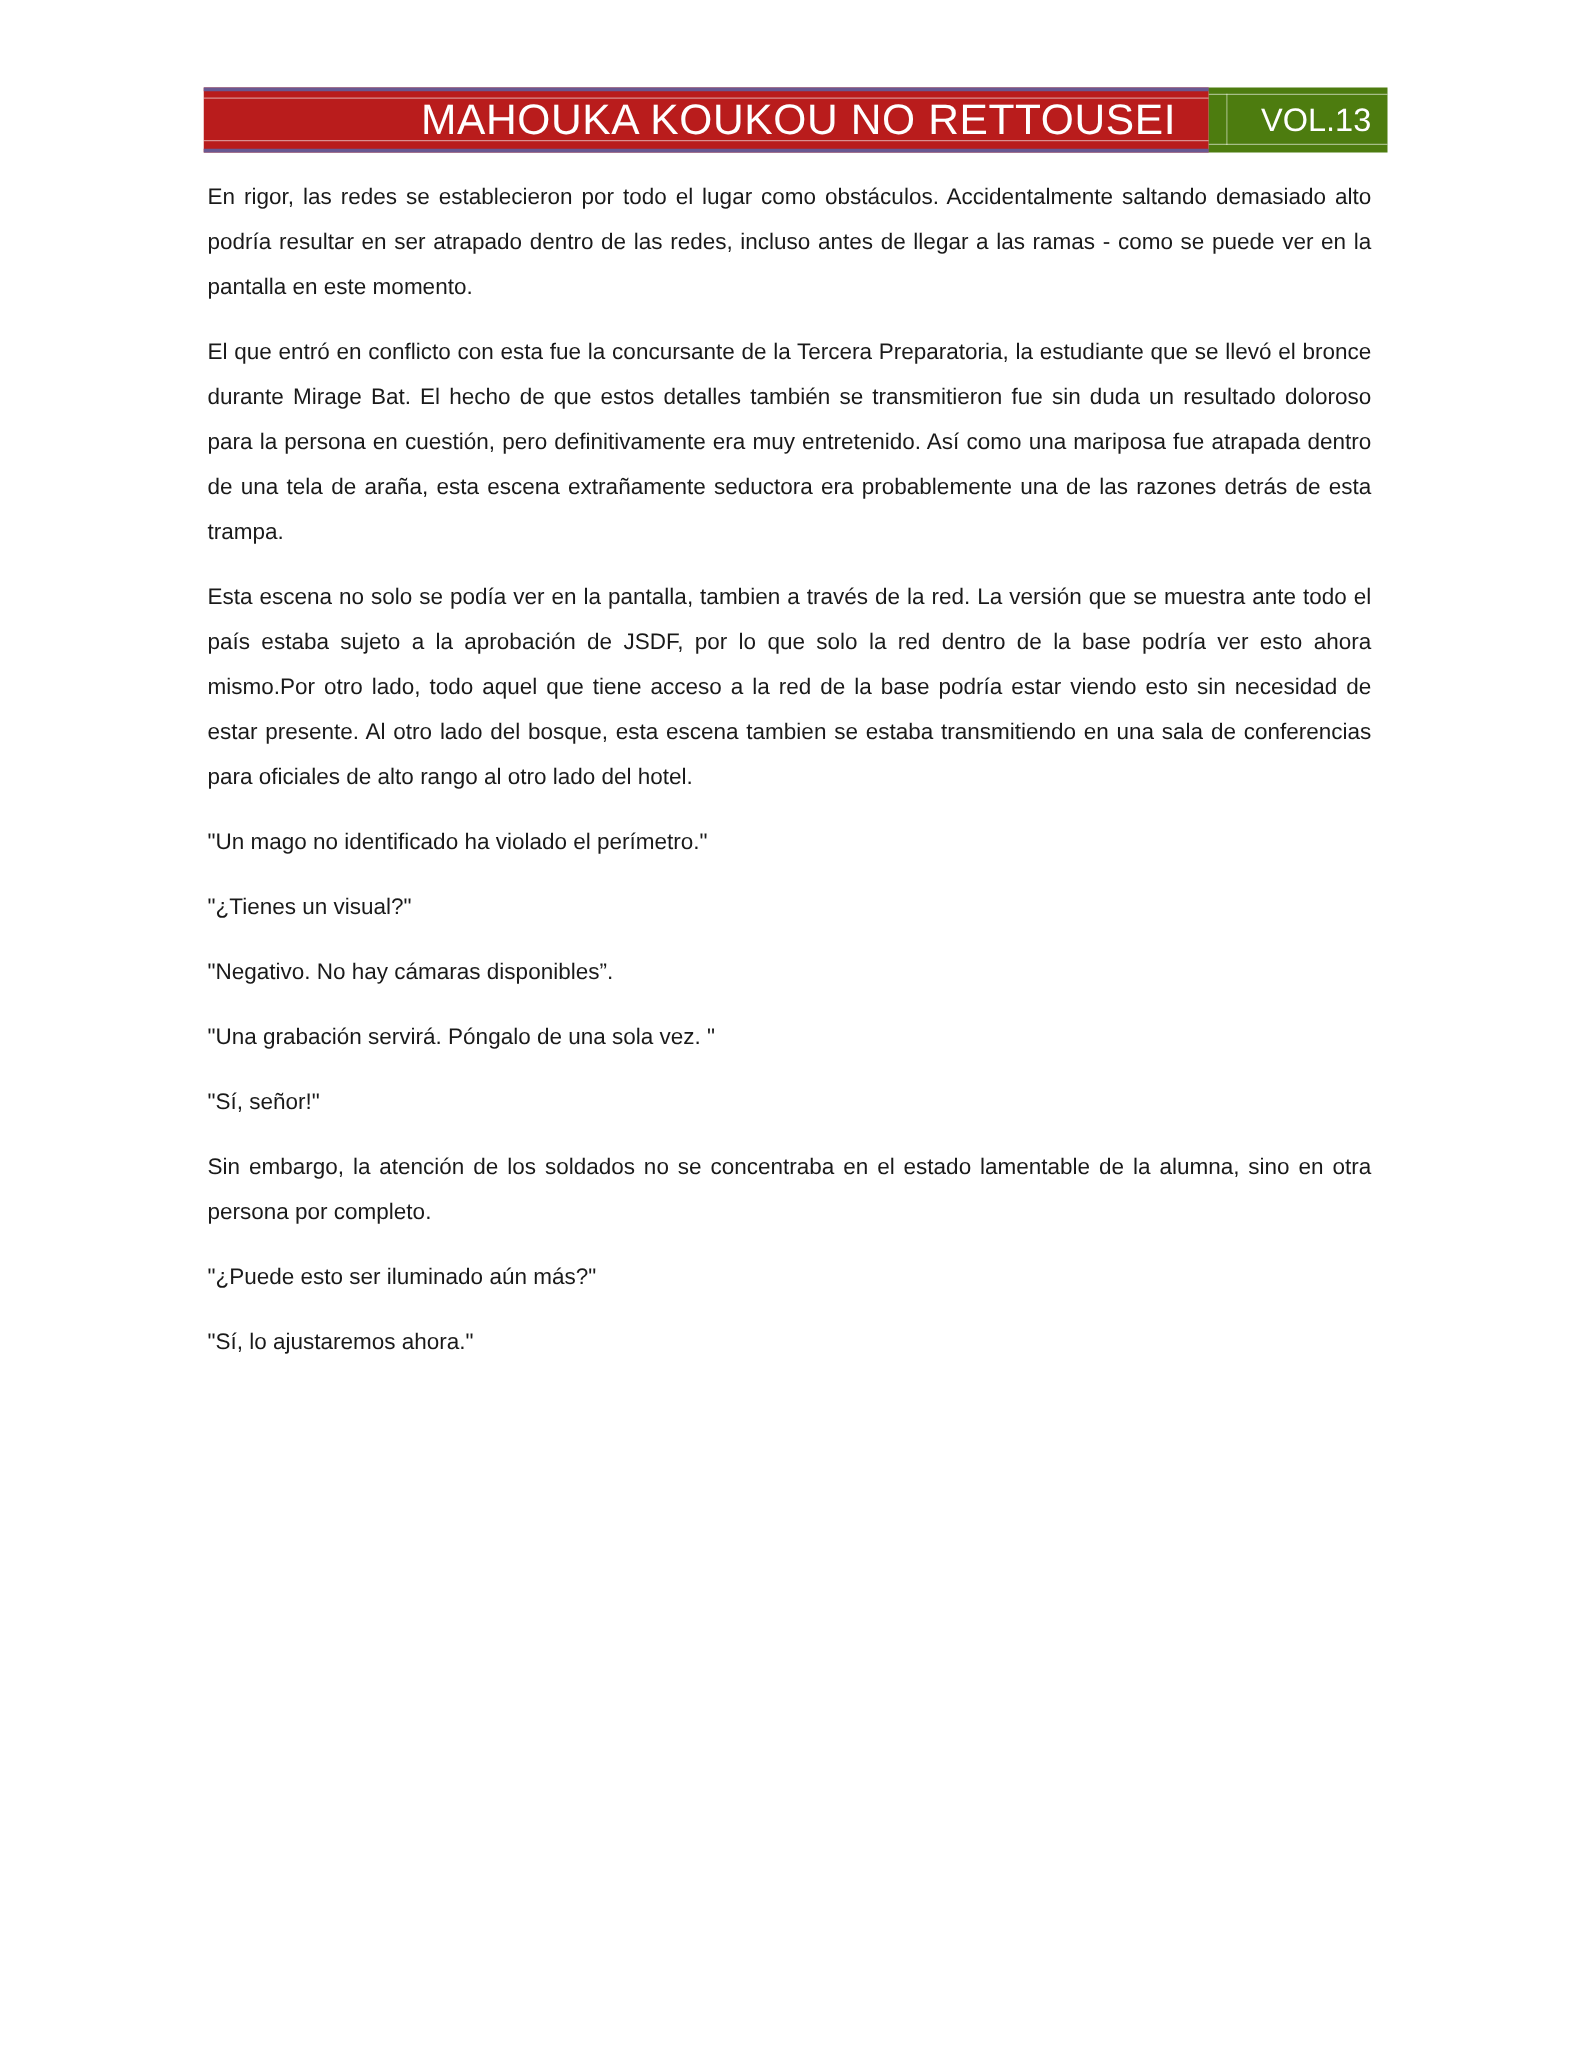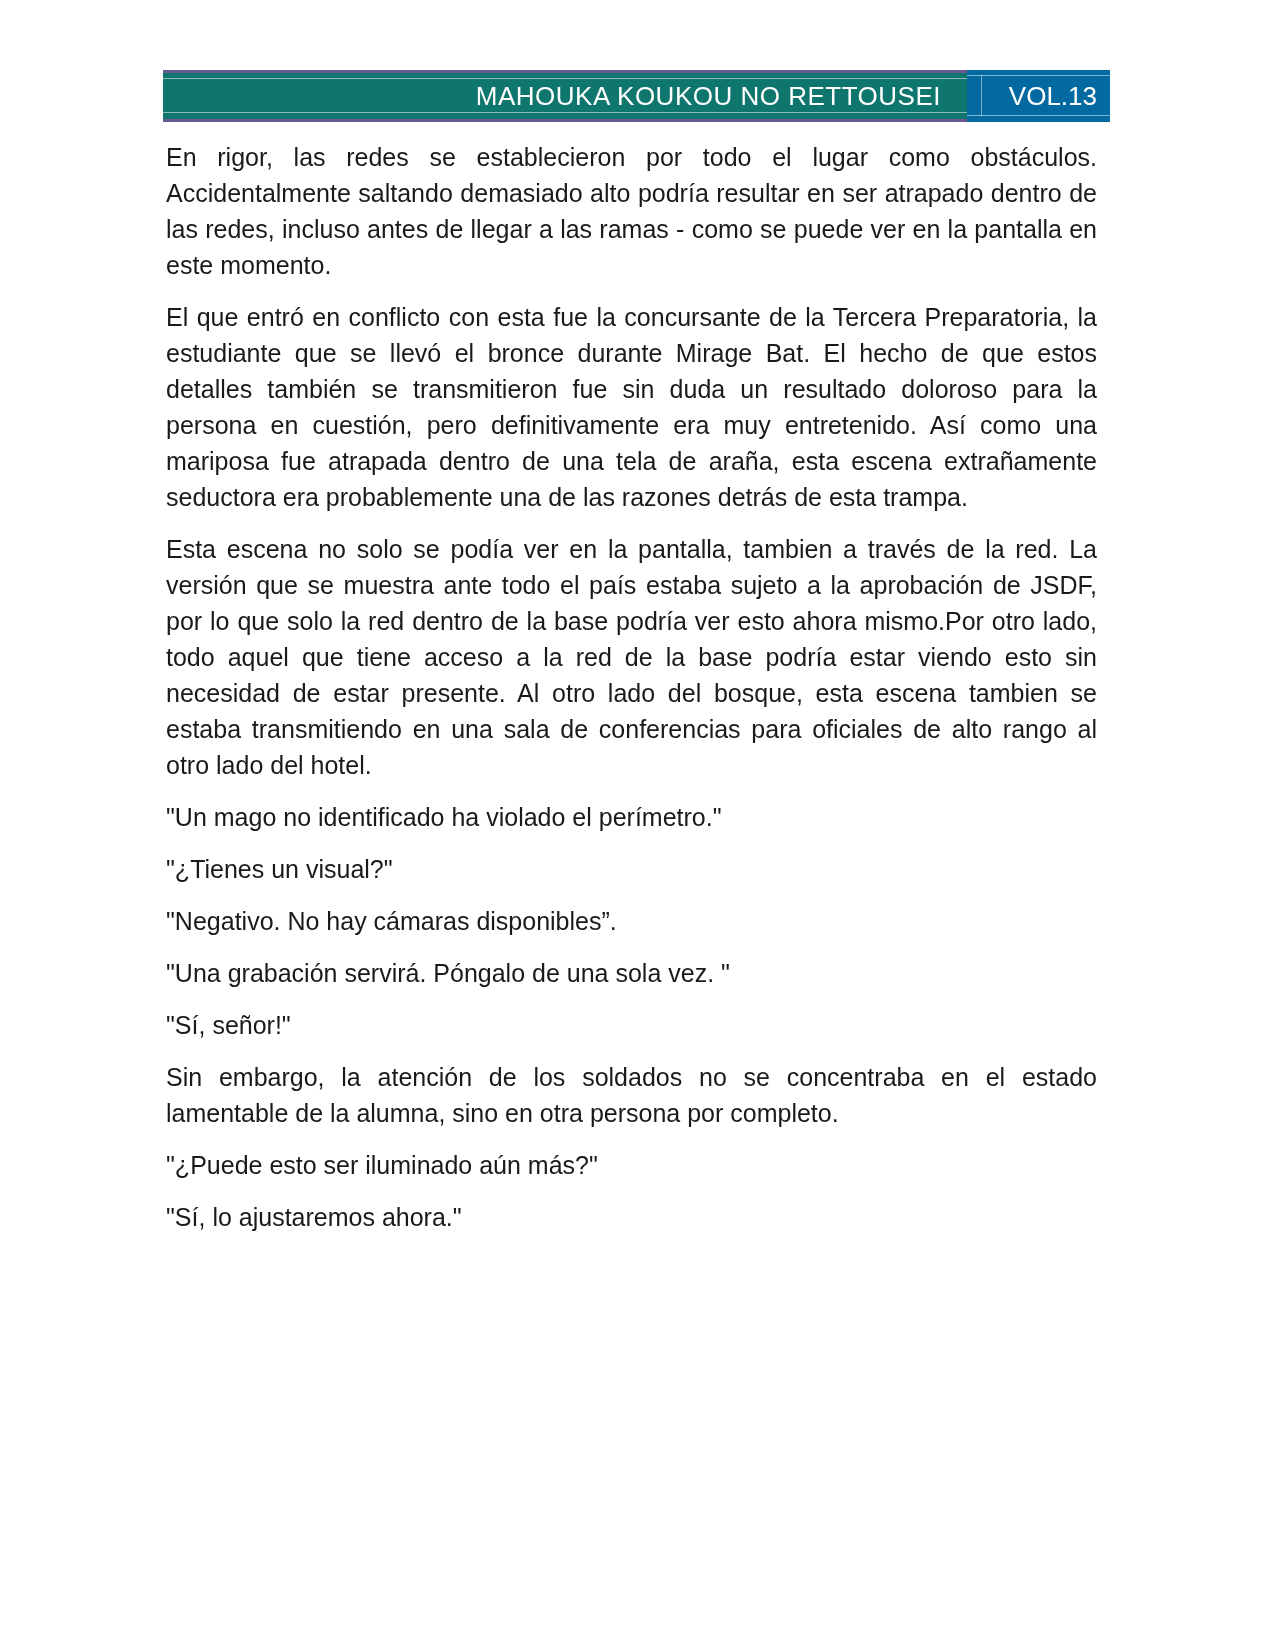--- a/index.html
+++ b/index.html
@@ -16,38 +16,38 @@
     position: absolute;
     left: 163px;
     top: 70px;
     width: 947px;
     height: 52px;
     display: flex;
   }
   .title-cell {
     flex: 1;
     box-sizing: border-box;
-    background: #0f766e;
+    background: #b91c1c;
     border-top: 3px solid #695891;
     border-bottom: 3px solid #695891;
     position: relative;
     display: flex;
     align-items: center;
     justify-content: flex-end;
     padding-right: 26px;
     color: #ffffff;
-    font-size: 26px;
+    font-size: 34px;
     letter-spacing: 0.5px;
     white-space: nowrap;
     text-align: center;
   }
   .vol-cell {
     width: 143px;
     box-sizing: border-box;
-    background: #0369a1;
+    background: #4d7c0f;
     position: relative;
     display: flex;
     align-items: center;
     justify-content: flex-end;
     padding-right: 13px;
     color: #ffffff;
     font-size: 26px;
     white-space: nowrap;
   }
   .inner-line {
@@ -66,21 +66,21 @@
     top: 5px;
     bottom: 6px;
     width: 1px;
     background: rgba(255,255,255,0.45);
   }
   .body-text {
     position: absolute;
     left: 166px;
     top: 139px;
     width: 931px;
-    font-size: 25px;
+    font-size: 18px;
     line-height: 36px;
     color: #1a1a1a;
   }
   .para {
     margin: 0 0 16px 0;
     text-align: justify;
   }
 </style>
 </head>
 <body>

